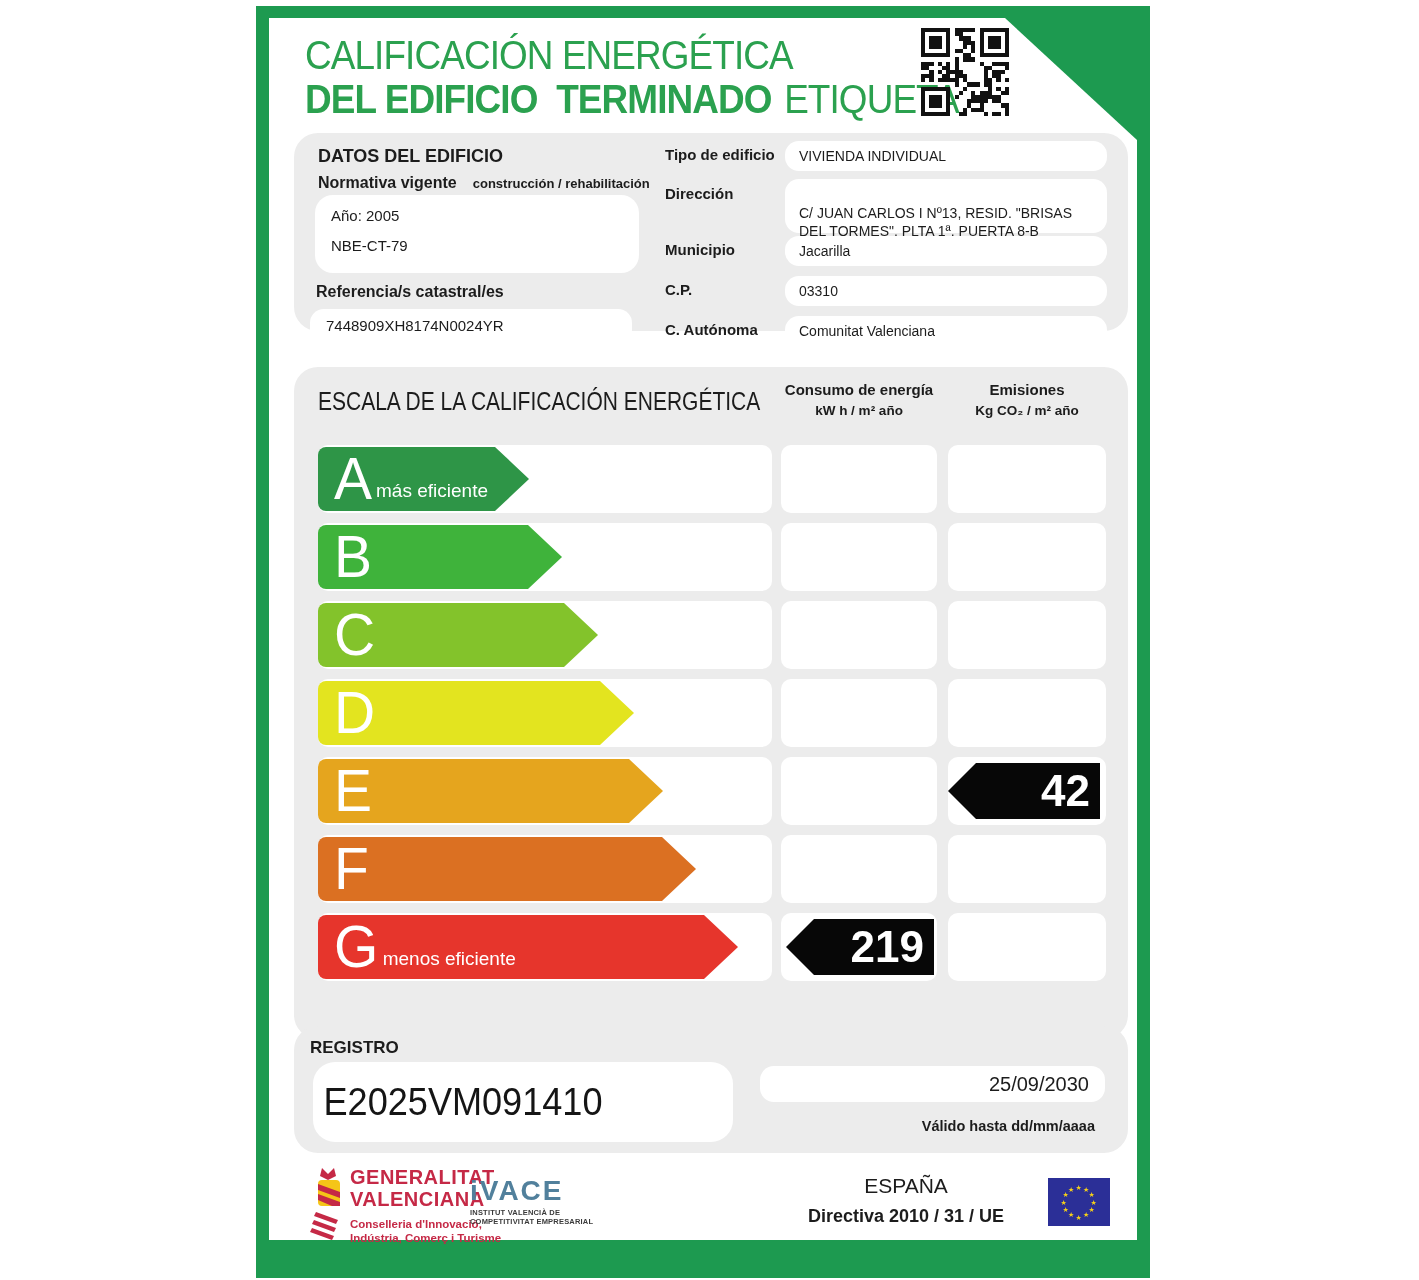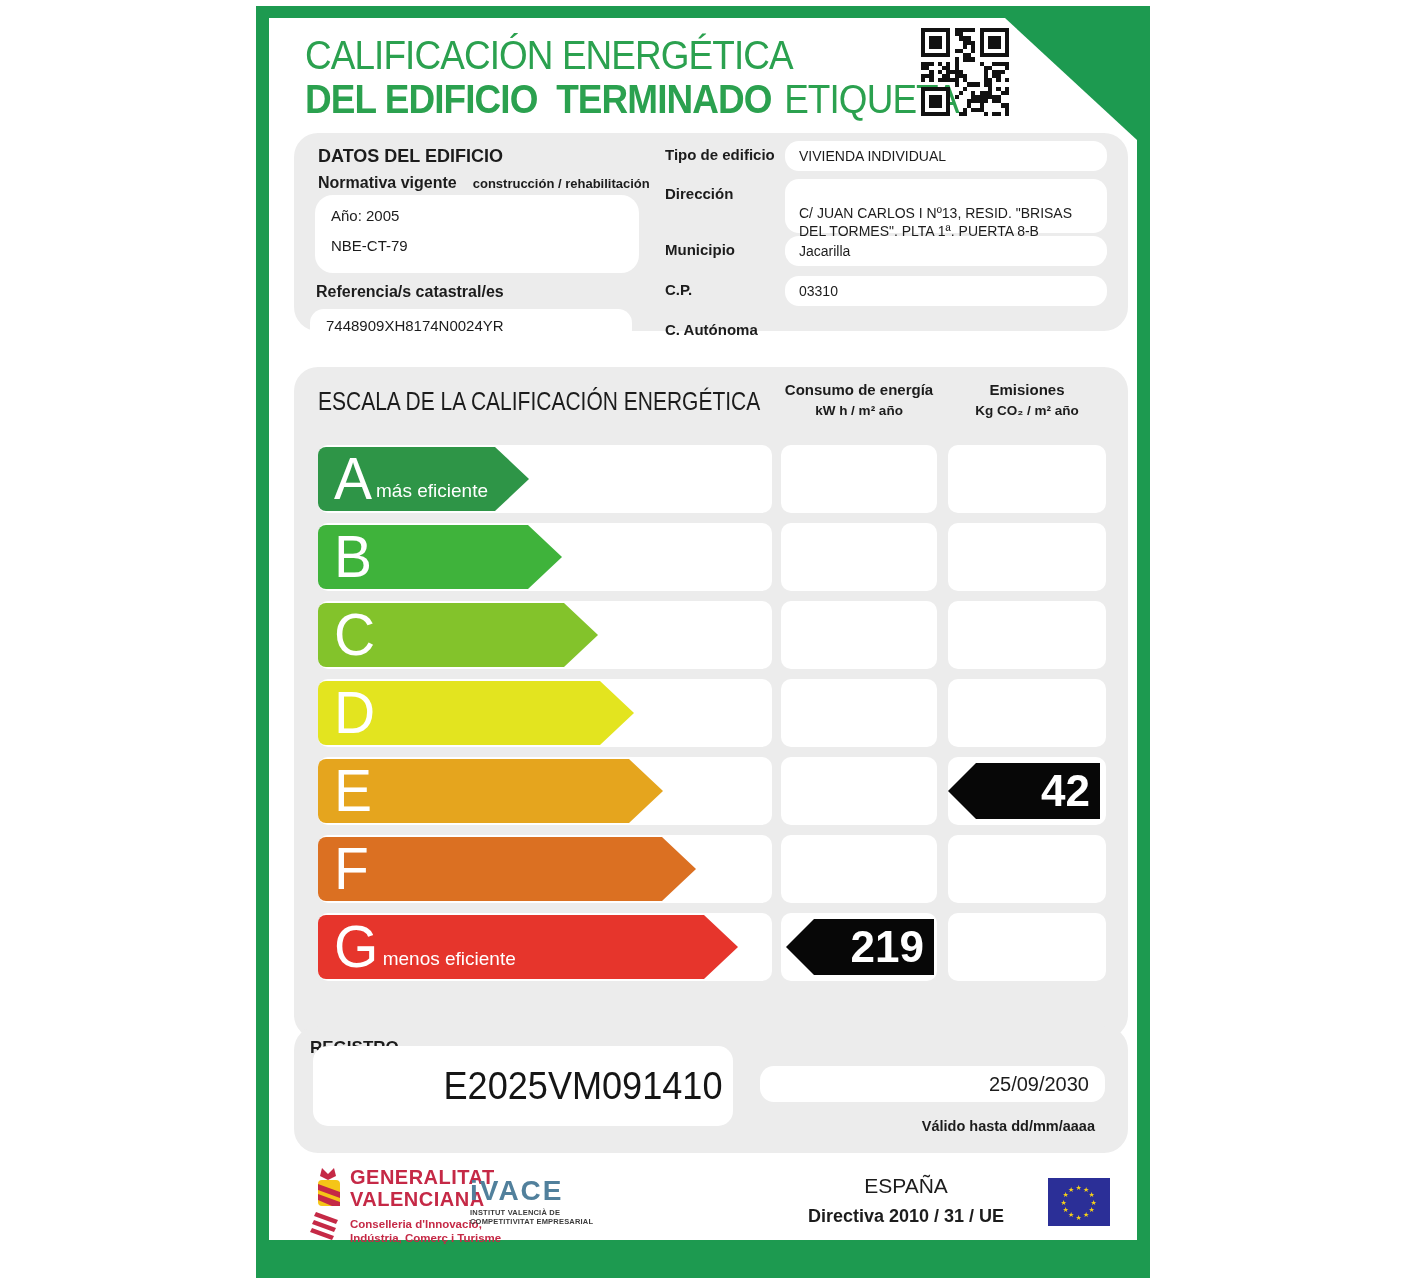--- a/index.html
+++ b/index.html
@@ -59,21 +59,21 @@
         transform-origin:left center;}
   .note{color:#ffffff;font-size:19px;align-self:flex-end;padding-bottom:9px;margin-left:2px;white-space:nowrap;}
   .value-badge{position:absolute;top:6px;height:56px;background:#070707;color:#ffffff;
         font-size:44px;font-weight:700;display:flex;align-items:center;justify-content:flex-end;
         padding-right:10px;box-sizing:border-box;
         clip-path:polygon(28px 0,100% 0,100% 100%,28px 100%,0 50%);}
   .badge-consumo{left:492px;width:148px;}
   .badge-emisiones{left:654px;width:152px;}
   
   .registro-lbl{position:absolute;left:16px;top:12px;font-size:17px;font-weight:700;}
-  .box-code{left:19px;top:20px;width:420px;height:80px;border-radius:15px;text-align:right;}
+  .box-code{left:19px;top:36px;width:420px;height:80px;border-radius:22px;text-align:left;}
   .box-code .v{font-size:38px;line-height:80px;transform:scaleX(0.95);transform-origin:center;color:#151515;}
   .box-date{left:466px;top:40px;width:345px;height:36px;text-align:right;}
   .box-date .v{font-size:20px;line-height:36px;padding-right:16px;}
   .valid-note{position:absolute;left:466px;top:92px;width:335px;text-align:right;
         font-size:14.5px;font-weight:700;}
   
   .gva{position:absolute;left:52px;top:1160px;display:flex;}
   .gva-text .l1{font-size:20px;font-weight:700;color:#c52946;letter-spacing:0.5px;line-height:22px;}
   .gva-sub{font-size:11.5px;font-weight:700;color:#c52946;line-height:14px;margin-top:7px;}
   .ivace{position:absolute;left:214px;top:1172px;}
@@ -255,20 +255,23 @@
         </div>
       <div class="wbox field-box two-line" style="top:46px;height:54px">
           <div class="v">C/ JUAN CARLOS I Nº13, RESID. "BRISAS DEL TORMES", PLTA 1ª, PUERTA 8-B</div>
         </div>
       <div class="wbox field-box one-line" style="top:103px;height:30px">
           <div class="v">Jacarilla</div>
         </div>
       <div class="wbox field-box one-line" style="top:143px;height:30px">
           <div class="v">03310</div>
         </div>
+      <div class="wbox field-box one-line" style="top:183px;height:30px">
+          <div class="v">Comunitat Valenciana</div>
+        </div>
     </div>
 
     <div class="panel panel-scale">
       <div class="scale-title">ESCALA DE LA CALIFICACIÓN ENERGÉTICA</div>
       <div class="col-head head-consumo">
         <div class="h">Consumo de energía</div>
         <div class="u">kW h / m² año</div>
       </div>
       <div class="col-head head-emisiones">
         <div class="h">Emisiones</div>

